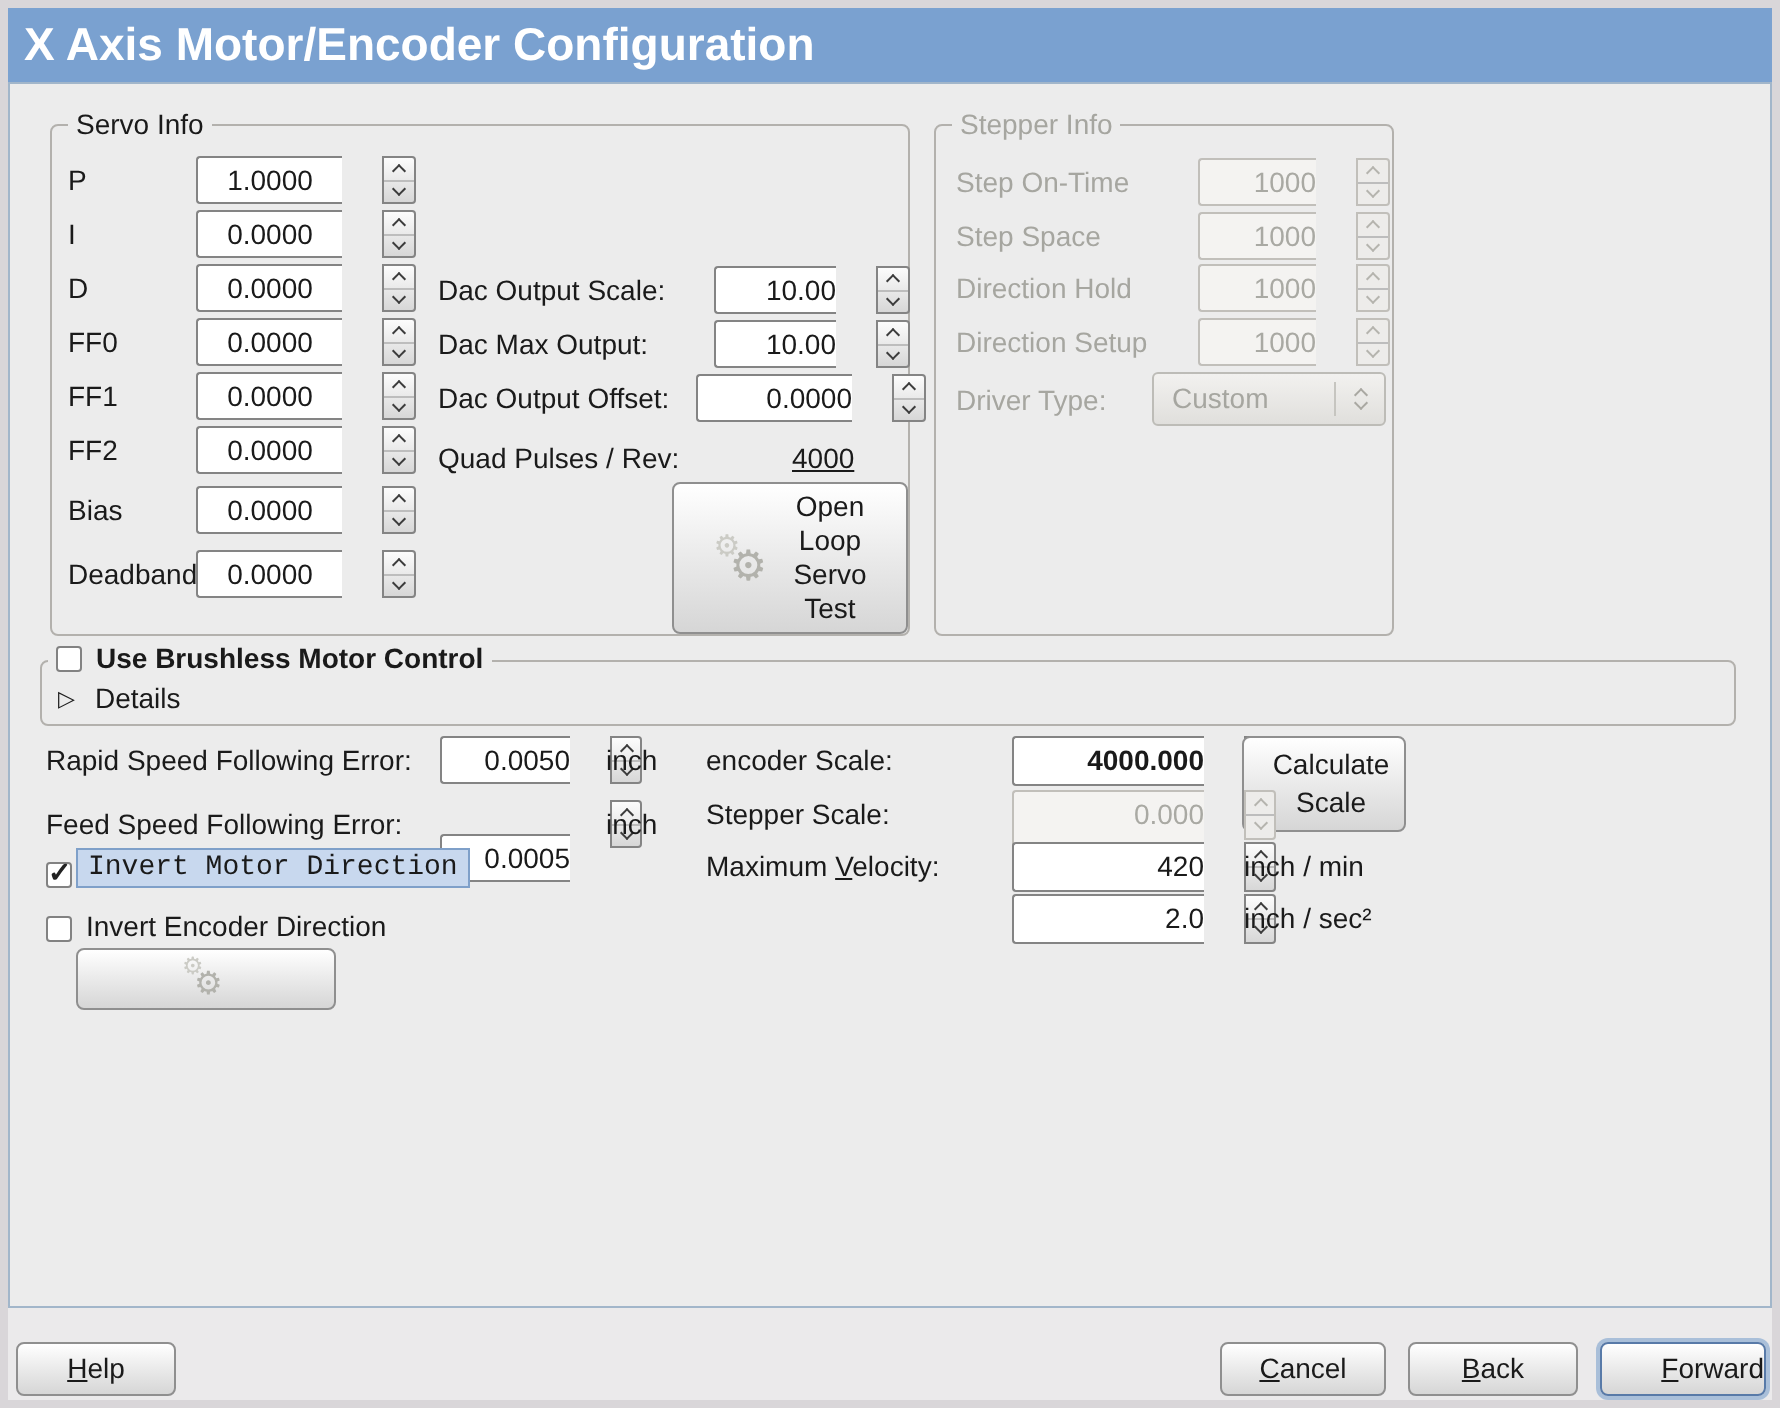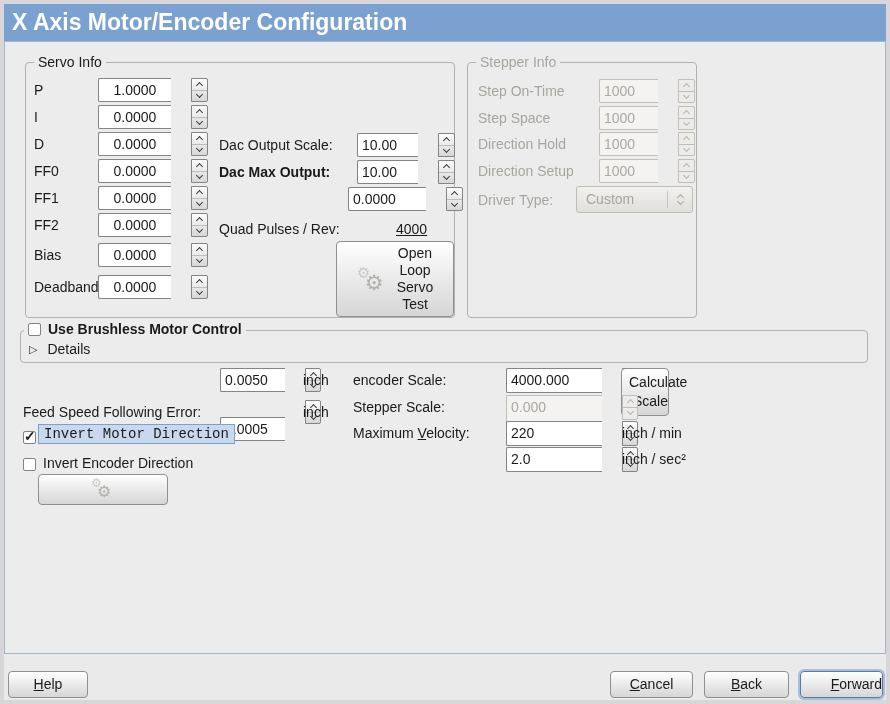--- a/index.html
+++ b/index.html
@@ -33,21 +33,21 @@
   .lbl { position: absolute; line-height: 24px; white-space: nowrap; }
   .lbl.disabled { color: #a6a6a0; }
   
   .spin { position: absolute; display: flex; height: 24px; gap: 20px; }
   .spin .entry {
     height: 24px; background: #ffffff; border: 1px solid #848484;
     border-right: none; border-radius: 2px 0 0 2px; line-height: 22px;
     overflow: hidden; white-space: nowrap;
   }
   .spin .entry.center { text-align: center; }
-  .spin .entry.left { padding-left: 4px; }
+  .spin .entry.left { padding-left: 4px; text-align: right; }
   .spin .btns {
     width: 17px; height: 24px; border: 1px solid #848484; border-radius: 0 2px 2px 0;
     background: linear-gradient(#fcfcfc, #d7d7d7); display: flex; flex-direction: column;
   }
   .spin .sbtn { flex: 1; position: relative; }
   .spin .sbtn + .sbtn { border-top: 1px solid #bdbdbd; }
   .ch { position: absolute; left: 5px; width: 5px; height: 5px;
         border-left: 1.6px solid #3c3c3c; border-top: 1.6px solid #3c3c3c; }
   .ch.up { top: 4px; transform: rotate(45deg); }
   .ch.dn { top: 1px; transform: rotate(225deg); }
@@ -192,21 +192,22 @@
           <div class="sbtn">
             <i class="ch up"></i>
           </div>
           <div class="sbtn">
             <i class="ch dn"></i>
           </div>
         </div>
     </div>
 
     <div class="lbl" style="left:193px; top:70px;">Dac Output Scale:</div>
-    <div class="lbl" style="left:193px; top:97px;font-weight:bold;">Dac Max Output:</div>
+    <div class="lbl" style="left:193px; top:97px;">Dac Max Output:</div>
+    <div class="lbl" style="left:193px; top:124px;">Dac Output Offset:</div>
     <div class="lbl" style="left:193px; top:154px;">Quad Pulses / Rev:</div>
 
     <div class="spin" style="left:331px; top:70px;">
       <div class="entry left" style="width:61px;">10.00</div>
       <div class="btns">
           <div class="sbtn">
             <i class="ch up"></i>
           </div>
           <div class="sbtn">
             <i class="ch dn"></i>
@@ -316,20 +317,21 @@
     <div class="legend" style="left:3px; top:-10px; display:flex; align-items:center; gap:7px;">
       <span class="cb" style="position:relative;"></span>
       <span style="font-weight:bold;">Use Brushless Motor Control</span>
     </div>
     <div style="position:absolute; left:8px; top:10px; display:flex; align-items:center; gap:10px;">
       <span class="expander-arrow">▷</span>
       <span>Details</span>
     </div>
   </div>
 
+  <div class="lbl" style="left:23px; top:368px;">Rapid Speed Following Error:</div>
   <div class="spin" style="left:220px; top:368px;">
     <div class="entry left" style="width:65px;">0.0050</div>
     <div class="btns" style="width:16px;">
         <div class="sbtn">
           <i class="ch up"></i>
         </div>
         <div class="sbtn">
           <i class="ch dn"></i>
         </div>
       </div>
@@ -358,51 +360,51 @@
 
   <div class="btn" style="left:38px; top:474px; width:130px; height:31px; display:flex; align-items:center; justify-content:center; gap:8px;">
     <span class="gears" style="width:24px; height:24px;">
       <span class="g1" style="left:0; top:-2px; font-size:12px;">⚙</span>
       <span class="g2" style="left:6px; top:4px; font-size:16px;">⚙</span>
     </span>
   </div>
 
   <div class="lbl" style="left:353px; top:368px; line-height:25px;">encoder Scale:</div>
   <div class="spin" style="left:506px; top:368px; height:25px;">
-    <div class="entry left" style="width:96px; height:25px; line-height:23px;">4000.000</div>
+    <div class="entry left" style="width:96px; height:25px; line-height:23px;font-weight:bold;">4000.000</div>
     <div class="btns" style="width:16px; height:25px;">
         <div class="sbtn">
           <i class="ch up"></i>
         </div>
         <div class="sbtn">
           <i class="ch dn"></i>
         </div>
       </div>
   </div>
-  <div class="btn" style="left:621px; top:368px; width:48px; height:48px; text-align:right; padding:4px 0 0 7px; line-height:19px;">
+  <div class="btn" style="left:621px; top:368px; width:82px; height:48px; text-align:center; padding:4px 0 0 7px; line-height:19px;">
     <span>Calculate</span><br>
     <span>Scale</span>
   </div>
 
   <div class="lbl" style="left:353px; top:395px; line-height:25px;">Stepper Scale:</div>
   <div class="spin disabled" style="left:506px; top:395px; height:25px;">
     <div class="entry left" style="width:96px; height:38px; line-height:23px;">0.000</div>
     <div class="btns" style="width:16px; height:25px;">
         <div class="sbtn">
           <i class="ch up"></i>
         </div>
         <div class="sbtn">
           <i class="ch dn"></i>
         </div>
       </div>
   </div>
 
   <div class="lbl" style="left:353px; top:421px; line-height:25px;">Maximum <u>V</u>elocity:</div>
   <div class="spin" style="left:506px; top:421px; height:25px;">
-    <div class="entry left" style="width:96px; height:25px; line-height:23px;">220</div>
+    <div class="entry left" style="width:96px; height:25px; line-height:23px;">420</div>
     <div class="btns" style="width:16px; height:25px;">
         <div class="sbtn">
           <i class="ch up"></i>
         </div>
         <div class="sbtn">
           <i class="ch dn"></i>
         </div>
       </div>
   </div>
   <div class="unit" style="left:622px; top:421px;">inch / min</div>

